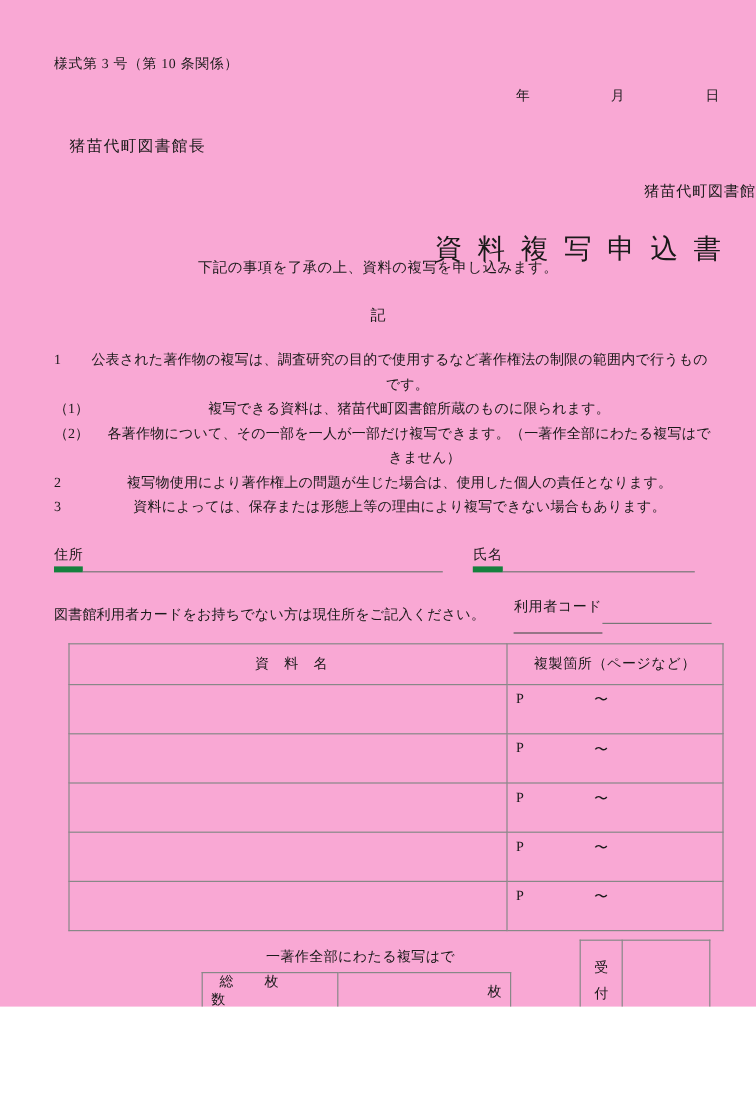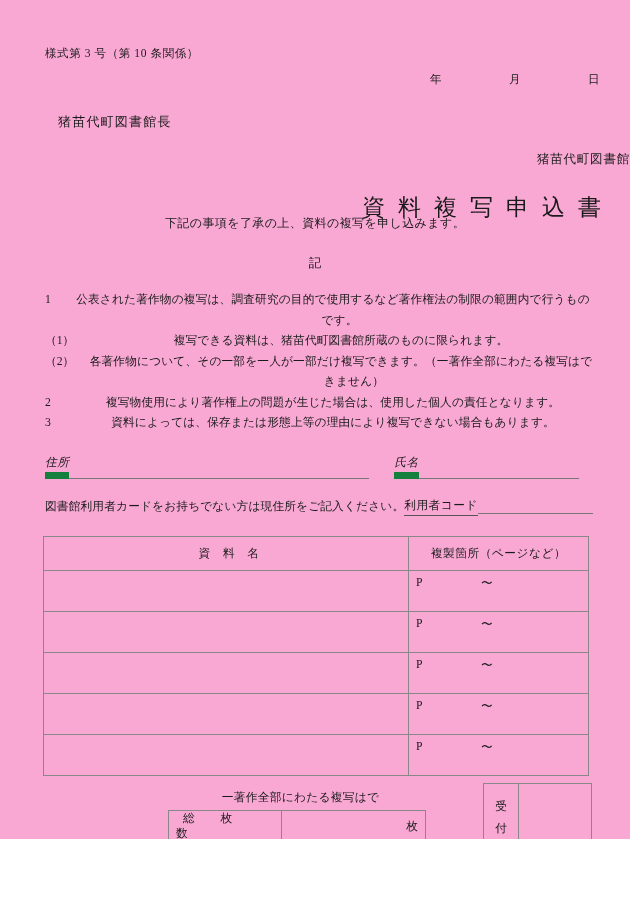--- a/index.html
+++ b/index.html
@@ -122,24 +122,23 @@
     position: absolute;
     left: 45px;
     top: 455px;
     width: 548px;
     display: flex;
     align-items: flex-end;
     font-size: 11.7px;
   }
   .field-label {
     white-space: nowrap;
-    border-bottom: 7px solid #15803d;
+    border-bottom: 5px solid #15803d;
     padding-bottom: 2px;
     letter-spacing: 0.5px;
-    font-style: italic;
   }
   .field-rule {
     border-bottom: 1px solid #777;
     height: 13px;
   }
   .rule-address { width: 300px; margin-right: 25px; }
   .rule-name { width: 160px; }
 
   .note-card {
     position: absolute;
@@ -151,34 +150,34 @@
     font-size: 11.7px;
   }
   .note-card-text {
     white-space: nowrap;
     letter-spacing: 0.15px;
     padding-bottom: 2px;
   }
   .code-label {
     white-space: nowrap;
     border-bottom: 1px solid #555;
-    padding-bottom: 2px;
-    margin-left: 0;
+    padding-bottom: 14px;
+    margin-left: 24px;
     letter-spacing: 0.5px;
   }
   .rule-code {
     border-bottom: 1px solid #777;
     height: 13px;
     width: 150px;
   }
 
   
   .main-table {
     position: absolute;
-    left: 43px;
+    left: 57px;
     top: 536px;
     width: 545px;
     border-collapse: collapse;
     table-layout: fixed;
     font-size: 11.7px;
   }
   .main-table th,
   .main-table td {
     border: 1px solid #888;
     padding: 0;

